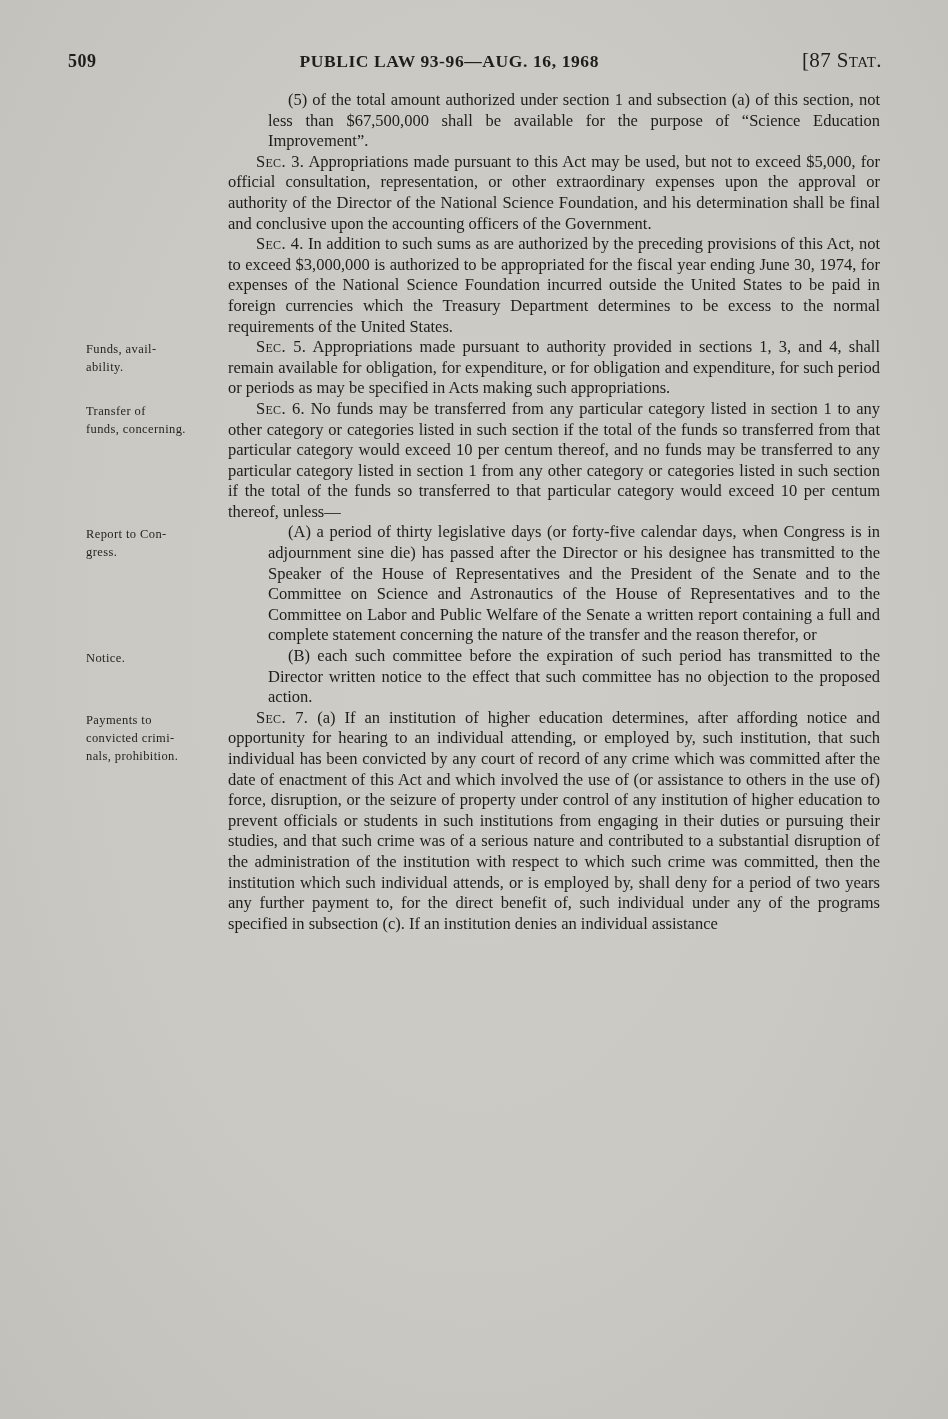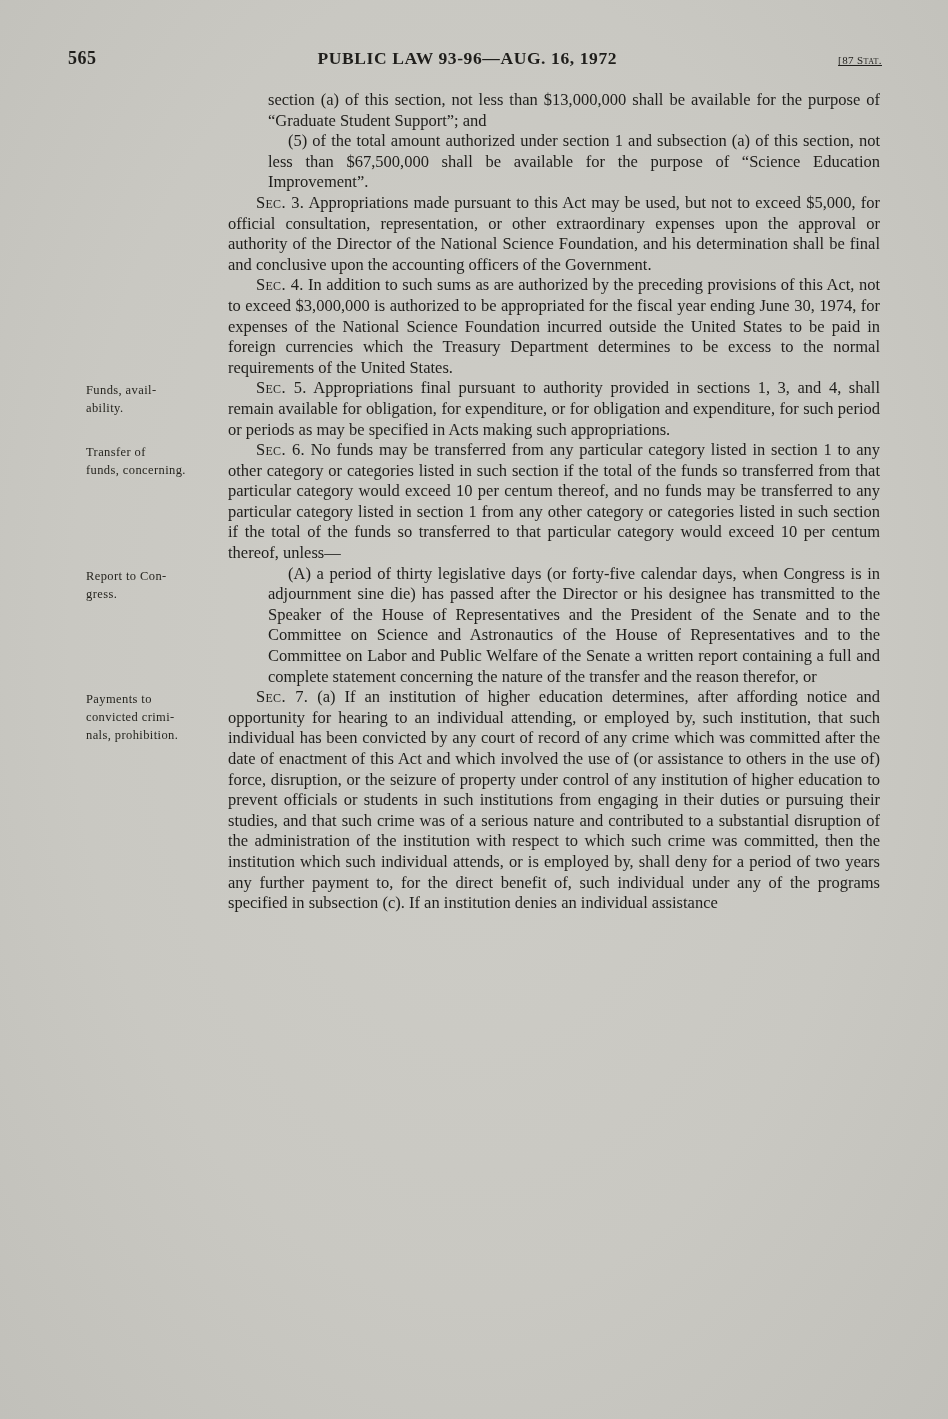--- a/index.html
+++ b/index.html
@@ -29,24 +29,23 @@
     font-size: 18px;
     font-weight: bold;
     letter-spacing: 0.5px;
   }
   .law-title {
     font-size: 17.5px;
     font-weight: bold;
     letter-spacing: 0.6px;
   }
   .stat-ref {
-    font-size: 11px;
+    font-size: 21px;
     font-variant: small-caps;
     letter-spacing: 0.4px;
-    text-decoration: underline;
   }
   .doc-body {
     position: absolute;
     top: 90px;
     left: 228px;
     width: 652px;
     font-size: 16.5px;
     line-height: 20.6px;
     text-align: justify;
   }
@@ -80,65 +79,66 @@
   .para.item .margin-note,
   .para.item-cont .margin-note,
   .para.clause .margin-note { left: -182px; }
 </style>
 </head>
 <body>
 
 <div class="page">
 
   <div class="header">
-    <span class="page-number">565</span>
-    <span class="law-title">PUBLIC LAW 93-96—AUG. 16, 1972</span>
+    <span class="page-number">509</span>
+    <span class="law-title">PUBLIC LAW 93-96—AUG. 16, 1968</span>
     <span class="stat-ref">[87 Stat.</span>
   </div>
 
   <div class="doc-body">
 
-    <p class="para item-cont">
-      <span>section (a) of this section, not less than $13,000,000 shall be available for the purpose of “Graduate Student Support”; and</span>
-    </p>
 
     <p class="para item">
       <span>(5) of the total amount authorized under section 1 and subsection (a) of this section, not less than $67,500,000 shall be available for the purpose of “Science Education Improvement”.</span>
     </p>
 
     <p class="para sec">
       <span class="sec-label">Sec. 3.</span>
       <span>Appropriations made pursuant to this Act may be used, but not to exceed $5,000, for official consultation, representation, or other extraordinary expenses upon the approval or authority of the Director of the National Science Foundation, and his determination shall be final and conclusive upon the accounting officers of the Government.</span>
     </p>
 
     <p class="para sec">
       <span class="sec-label">Sec. 4.</span>
       <span>In addition to such sums as are authorized by the preceding provisions of this Act, not to exceed $3,000,000 is authorized to be appropriated for the fiscal year ending June 30, 1974, for expenses of the National Science Foundation incurred outside the United States to be paid in foreign currencies which the Treasury Department determines to be excess to the normal requirements of the United States.</span>
     </p>
 
     <p class="para sec">
       <span class="margin-note">Funds, avail-
 ability.</span>
       <span class="sec-label">Sec. 5.</span>
-      <span>Appropriations final pursuant to authority provided in sections 1, 3, and 4, shall remain available for obligation, for expenditure, or for obligation and expenditure, for such period or periods as may be specified in Acts making such appropriations.</span>
+      <span>Appropriations made pursuant to authority provided in sections 1, 3, and 4, shall remain available for obligation, for expenditure, or for obligation and expenditure, for such period or periods as may be specified in Acts making such appropriations.</span>
     </p>
 
     <p class="para sec">
       <span class="margin-note">Transfer of
 funds, concerning.</span>
       <span class="sec-label">Sec. 6.</span>
       <span>No funds may be transferred from any particular category listed in section 1 to any other category or categories listed in such section if the total of the funds so transferred from that particular category would exceed 10 per centum thereof, and no funds may be transferred to any particular category listed in section 1 from any other category or categories listed in such section if the total of the funds so transferred to that particular category would exceed 10 per centum thereof, unless—</span>
     </p>
 
     <p class="para clause">
       <span class="margin-note">Report to Con-
 gress.</span>
       <span>(A) a period of thirty legislative days (or forty-five calendar days, when Congress is in adjournment sine die) has passed after the Director or his designee has transmitted to the Speaker of the House of Representatives and the President of the Senate and to the Committee on Science and Astronautics of the House of Representatives and to the Committee on Labor and Public Welfare of the Senate a written report containing a full and complete statement concerning the nature of the transfer and the reason therefor, or</span>
     </p>
 
+    <p class="para clause">
+      <span class="margin-note">Notice.</span>
+      <span>(B) each such committee before the expiration of such period has transmitted to the Director written notice to the effect that such committee has no objection to the proposed action.</span>
+    </p>
 
     <p class="para sec">
       <span class="margin-note">Payments to
 convicted crimi-
 nals, prohibition.</span>
       <span class="sec-label">Sec. 7.</span>
       <span>(a) If an institution of higher education determines, after affording notice and opportunity for hearing to an individual attending, or employed by, such institution, that such individual has been convicted by any court of record of any crime which was committed after the date of enactment of this Act and which involved the use of (or assistance to others in the use of) force, disruption, or the seizure of property under control of any institution of higher education to prevent officials or students in such institutions from engaging in their duties or pursuing their studies, and that such crime was of a serious nature and contributed to a substantial disruption of the administration of the institution with respect to which such crime was committed, then the institution which such individual attends, or is employed by, shall deny for a period of two years any further payment to, for the direct benefit of, such individual under any of the programs specified in subsection (c). If an institution denies an individual assistance</span>
     </p>
 
   </div>

